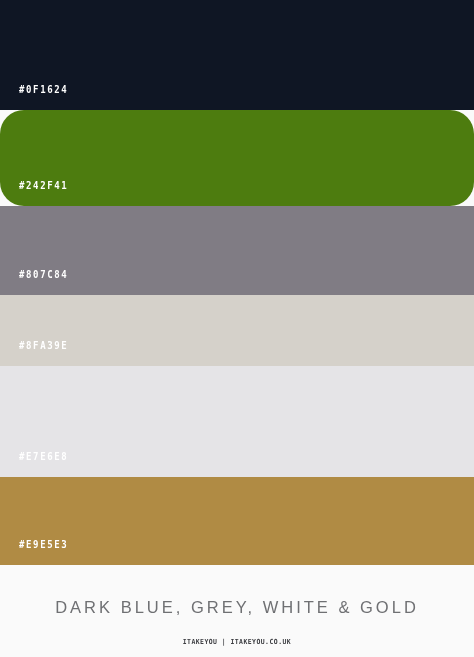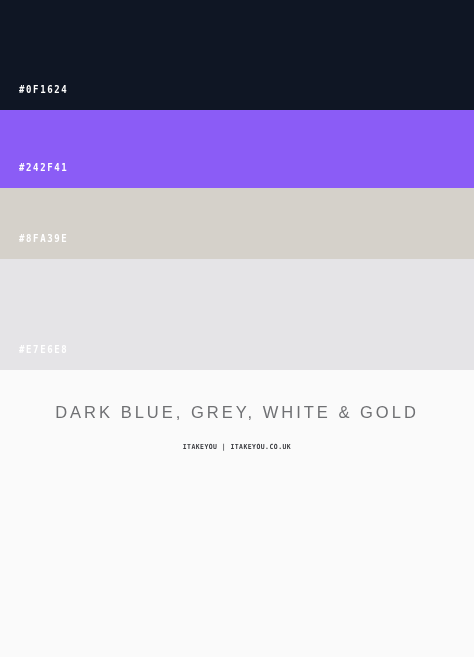--- a/index.html
+++ b/index.html
@@ -93,33 +93,39 @@
 <body>
 
 <div id="palette-page" style="background: rgb(250, 250, 250);">
 
   <div id="swatch-stack">
 
     <div class="swatch" style="background: rgb(15, 22, 36); height: 110px;">
       <span class="swatch-label" style="color: rgb(255, 255, 255);">#0F1624</span>
     </div>
 
-    <div class="swatch" style="background: #8b5cf6; height: 78px;">
+    <div class="swatch" style="background: #4d7c0f; height: 96px; border-radius: 24px;">
       <span class="swatch-label" style="color: rgb(255, 255, 255);">#242F41</span>
     </div>
 
+    <div class="swatch" style="background: rgb(128, 124, 132); height: 89px;">
+      <span class="swatch-label" style="color: rgb(255, 255, 255);">#807C84</span>
+    </div>
 
     <div class="swatch" style="background: rgb(213, 209, 202); height: 71px;">
       <span class="swatch-label" style="color: rgb(255, 255, 255);">#8FA39E</span>
     </div>
 
     <div class="swatch" style="background: rgb(229, 228, 231); height: 111px;">
       <span class="swatch-label" style="color: rgb(255, 255, 255);">#E7E6E8</span>
     </div>
 
+    <div class="swatch" style="background: rgb(176, 139, 68); height: 88px;">
+      <span class="swatch-label" style="color: rgb(255, 255, 255);">#E9E5E3</span>
+    </div>
 
   </div>
 
   <div id="caption-area" style="background: rgb(250, 250, 250);">
     <div id="palette-title" style="color: rgb(111, 112, 115);">DARK BLUE, GREY, WHITE &amp; GOLD</div>
     <div id="palette-credit" style="color: rgb(59, 60, 64);">ITAKEYOU | ITAKEYOU.CO.UK</div>
   </div>
 
 </div>
 

